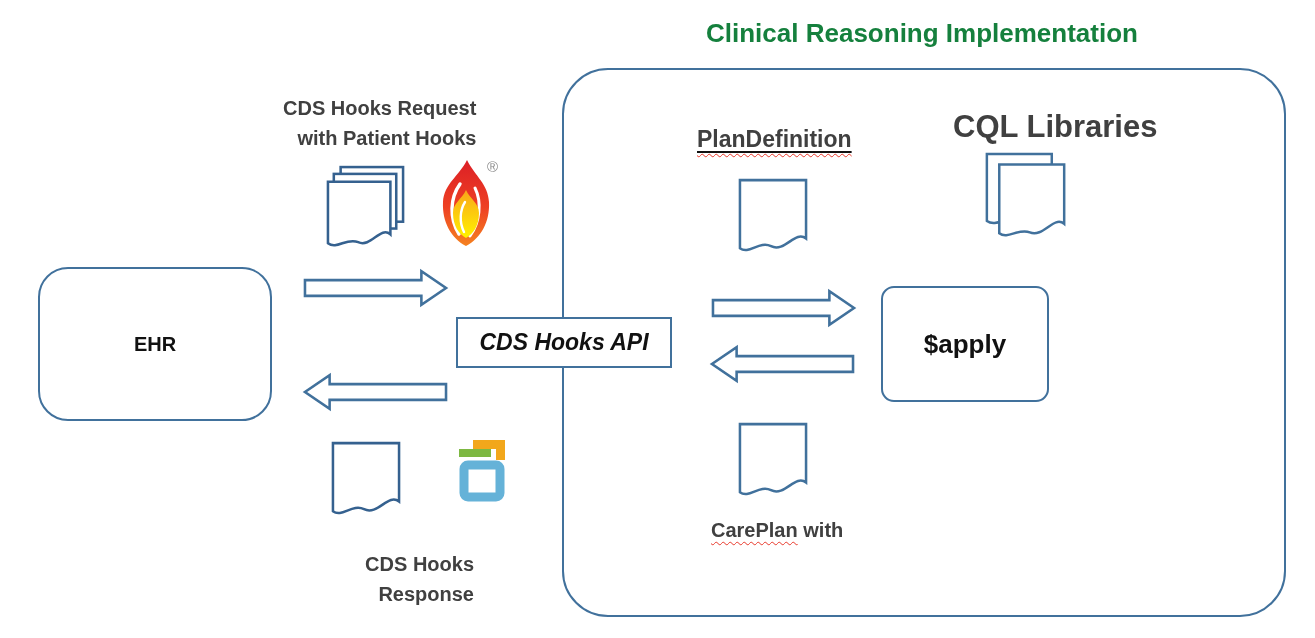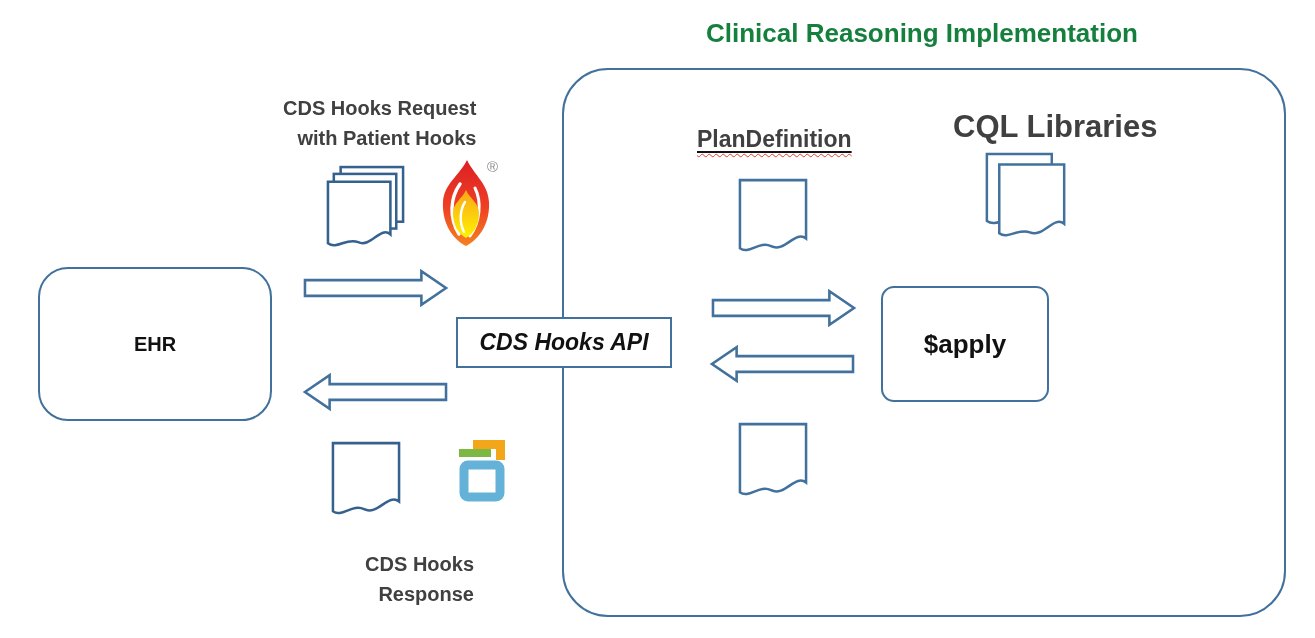--- a/index.html
+++ b/index.html
@@ -129,13 +129,14 @@
 
 <div class="abs node apply-box">
   <div>$apply</div>
 </div>
 
 <svg class="abs" style="left:738px;top:422px;" width="70" height="82" viewBox="0 0 72 84">
   <path d="M2,2 L70,2 L70,62 C59,53 48,77 34,70 C22,64 11,79 2,72 Z" fill="#fff" stroke="#41719C" stroke-width="2.6"></path>
 </svg>
 
 <div class="abs lbl lbl-careplan">
+  <div><span class="sq2">CarePlan</span><span> with</span></div>
 </div>
 
 </body></html>

